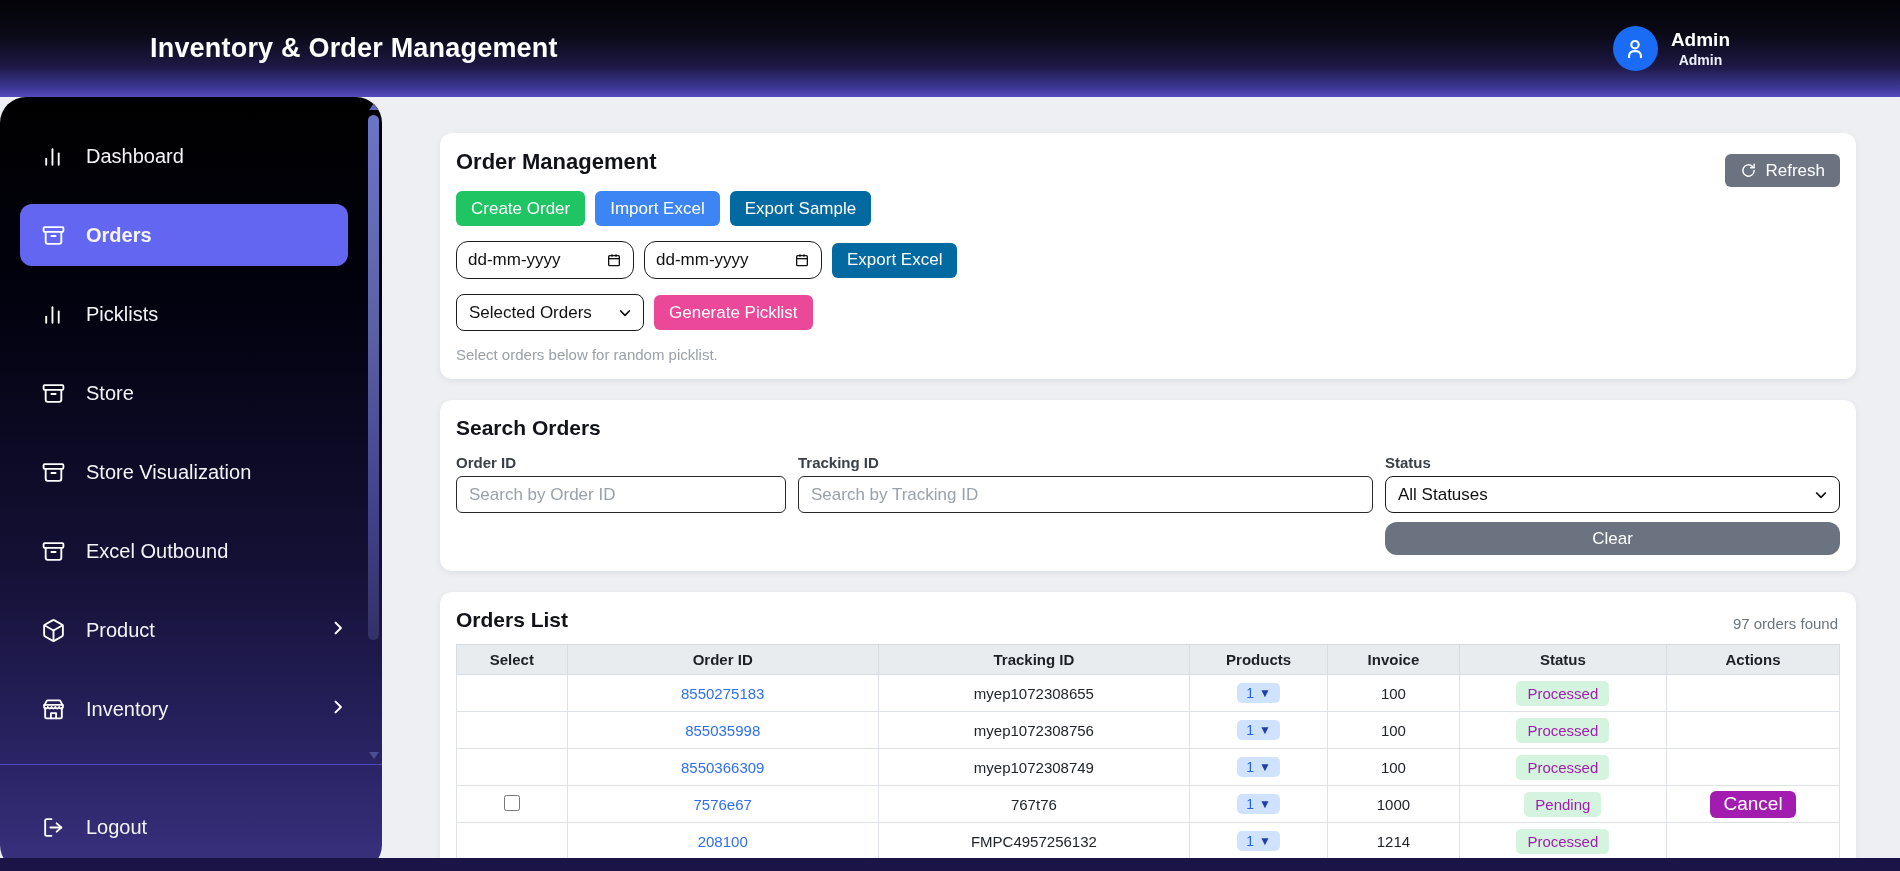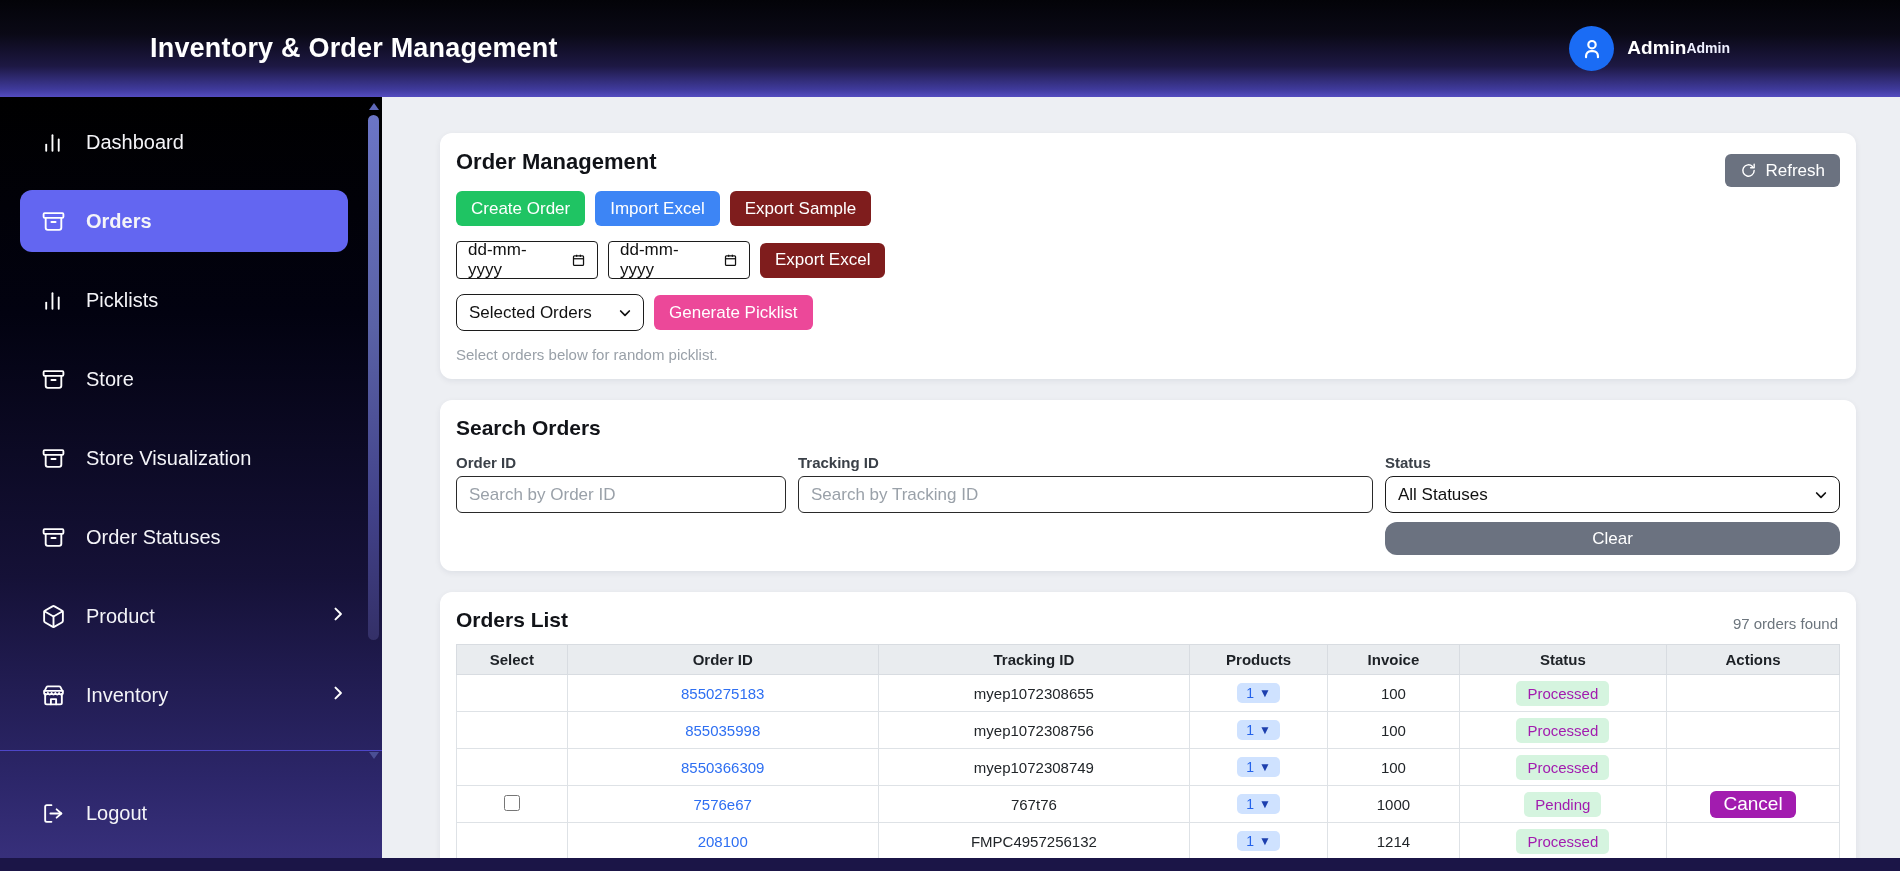--- a/index.html
+++ b/index.html
@@ -8,32 +8,32 @@
   
   .header {
     height:97px; width:100%;
     background:linear-gradient(180deg,#030308 0%,#0a0916 35%,#1d1843 68%,#3f3a9b 92%,#544cc0 100%);
     display:flex; align-items:center; justify-content:space-between;
     padding:0 170px 0 150px;
   }
   .header-title { color:#ffffff; font-size:27px; font-weight:bold; letter-spacing:.2px; }
   .header-user { display:flex; align-items:center; gap:13px; }
   .avatar { width:45px; height:45px; border-radius:50%; background:#1a6cf5; display:flex; align-items:center; justify-content:center; }
-  .user-names { display:flex; flex-direction:row; align-items:center; }
+  .user-names { display:flex; flex-direction:column; align-items:center; }
   .user-name { color:#fff; font-size:19px; font-weight:bold; line-height:1.2; }
   .user-role { color:#eef0ff; font-size:14px; font-weight:bold; }
 
   
   .shell { display:flex; height:774px; }
 
   
   .sidebar {
     position:relative; width:382px; flex:0 0 382px; height:774px;
     background:linear-gradient(180deg,#000000 0%,#020210 28%,#151137 62%,#2c2669 88%,#39317e 100%);
-    padding-top:14px; overflow:hidden;
+    padding-top:28px; overflow:hidden;border-radius:26px;
   }
   .nav-item {
     display:flex; align-items:center; gap:20px; height:62px; margin:0 34px 17px 0;
     padding-left:40px; color:#f4f4f8; font-size:20px; cursor:pointer; border-radius:12px;
   }
   .nav-item.active { background:#6366f1; margin-left:20px; padding-left:20px; margin-right:34px; font-weight:bold; }
   .nav-icon { width:26px; height:26px; display:flex; align-items:center; justify-content:center; flex:0 0 26px; }
   .nav-icon svg { width:25px; height:25px; stroke:#ffffff; fill:none; stroke-width:1.8; stroke-linecap:round; stroke-linejoin:round; }
   .nav-label { flex:1; }
   .nav-chevron svg { width:20px; height:20px; stroke:#fff; fill:none; stroke-width:2.4; stroke-linecap:round; stroke-linejoin:round; }
@@ -51,35 +51,35 @@
   .main { flex:1; padding:36px 44px 0 58px; overflow:hidden; }
   .card { background:#ffffff; border-radius:12px; box-shadow:0 2px 6px rgba(20,25,50,.07); padding:16px; position:relative; }
   .card + .card { margin-top:21px; }
   .card-title { font-size:22px; font-weight:bold; color:#111318; }
 
   
   .btn { display:inline-flex; align-items:center; justify-content:center; gap:8px; border:none; cursor:pointer;
          color:#fff; font-size:17px; font-family:inherit; border-radius:6px; padding:6px 15px; height:35px; }
   .btn-green  { background:#1fc463; }
   .btn-blue   { background:#3d85f5; }
-  .btn-amber  { background:#7f1d1d; }
+  .btn-amber  { background:#0369a1; }
   .btn-purple { background:#ec4899; }
   .btn-slate  { background:#6b7280; }
   .btn-red    { background:#a21caf; height:27px; font-size:19px; padding:2px 13px; border-radius:6px;text-align:center; }
   .refresh-btn { position:absolute; top:21px; right:16px; height:33px; }
   .refresh-btn svg { width:17px; height:17px; stroke:#fff; fill:none; stroke-width:2; stroke-linecap:round; stroke-linejoin:round; }
 
   .om-row { display:flex; align-items:center; gap:10px; }
   .om-row1 { margin-top:16px; }
   .om-row2 { margin-top:15px; }
   .om-row3 { margin-top:15px; }
   .hint { margin-top:15px; color:#99a0a8; font-size:15px; }
 
   
-  .date-input { width:142px; height:38px; border:1.5px solid #1c1c1c; border-radius:4px; display:flex; align-items:center;
+  .date-input { width:178px; height:38px; border:1.5px solid #1c1c1c; border-radius:12px; display:flex; align-items:center;
                 justify-content:space-between; padding:0 11px; font-size:17px; color:#111; background:#fff; cursor:text;gap:16px; }
   .date-input svg { width:16px; height:16px; stroke:#111; fill:none; stroke-width:2; }
 
   
   .fselect { position:relative; height:37px; border:1.5px solid #1c1c1c; border-radius:8px; background:#fff;
              display:flex; align-items:center; padding:0 34px 0 12px; font-size:17px; color:#111; cursor:pointer; }
   .fselect .chev { position:absolute; right:10px; top:50%; transform:translateY(-50%); pointer-events:none; }
   .fselect .chev svg { width:16px; height:16px; stroke:#111; fill:none; stroke-width:2.6; stroke-linecap:round; stroke-linejoin:round; display:block; }
   .sel-orders { width:188px; }
 
@@ -185,21 +185,21 @@
     </div>
 
     <div class="nav-item">
       <span class="nav-icon">
         <svg viewBox="0 0 24 24">
             <rect x="2.5" y="4" width="19" height="4.5" rx="1"></rect>
             <path d="M4.5 8.5V18a2 2 0 0 0 2 2h11a2 2 0 0 0 2-2V8.5"></path>
             <line x1="10" y1="12.5" x2="14" y2="12.5"></line>
           </svg>
       </span>
-      <span class="nav-label">Order Statuses</span>
+      <span class="nav-label">Excel Outbound</span>
     </div>
 
     <div class="nav-item">
       <span class="nav-icon">
         <svg viewBox="0 0 24 24">
             <path d="M21 16V8a2 2 0 0 0-1-1.73l-7-4a2 2 0 0 0-2 0l-7 4A2 2 0 0 0 3 8v8a2 2 0 0 0 1 1.73l7 4a2 2 0 0 0 2 0l7-4A2 2 0 0 0 21 16z"></path>
             <polyline points="3.3 7 12 12 20.7 7"></polyline>
             <line x1="12" y1="22" x2="12" y2="12"></line>
           </svg>
       </span>

